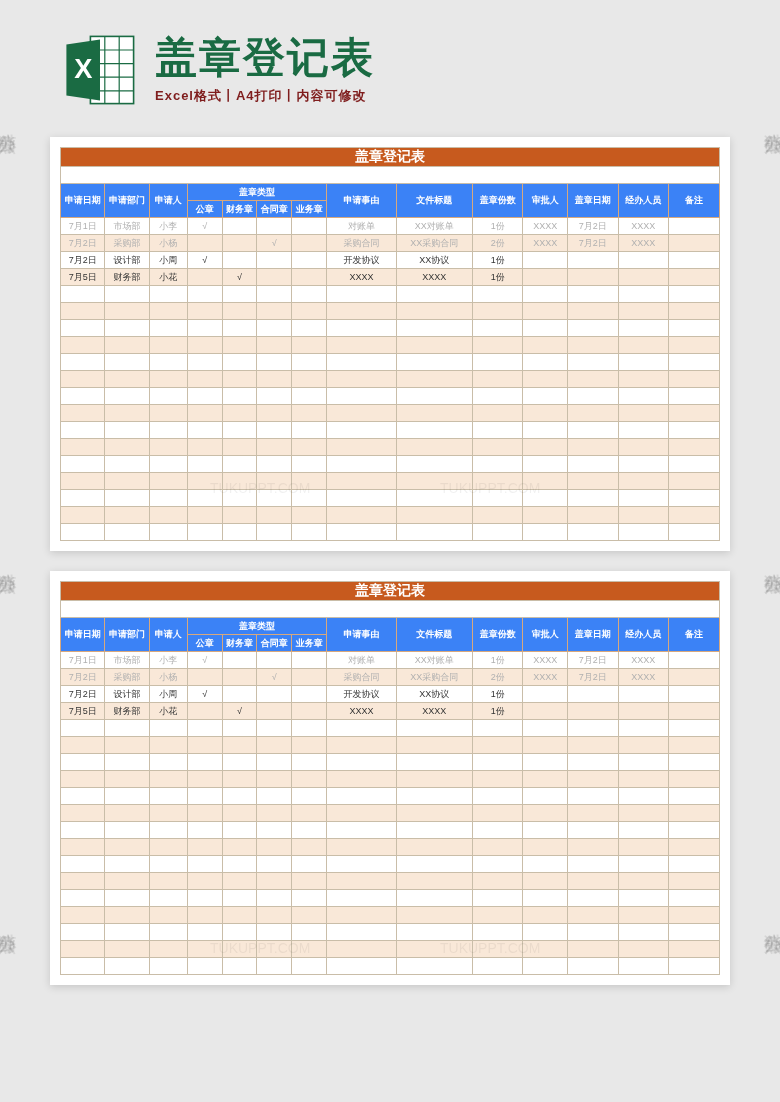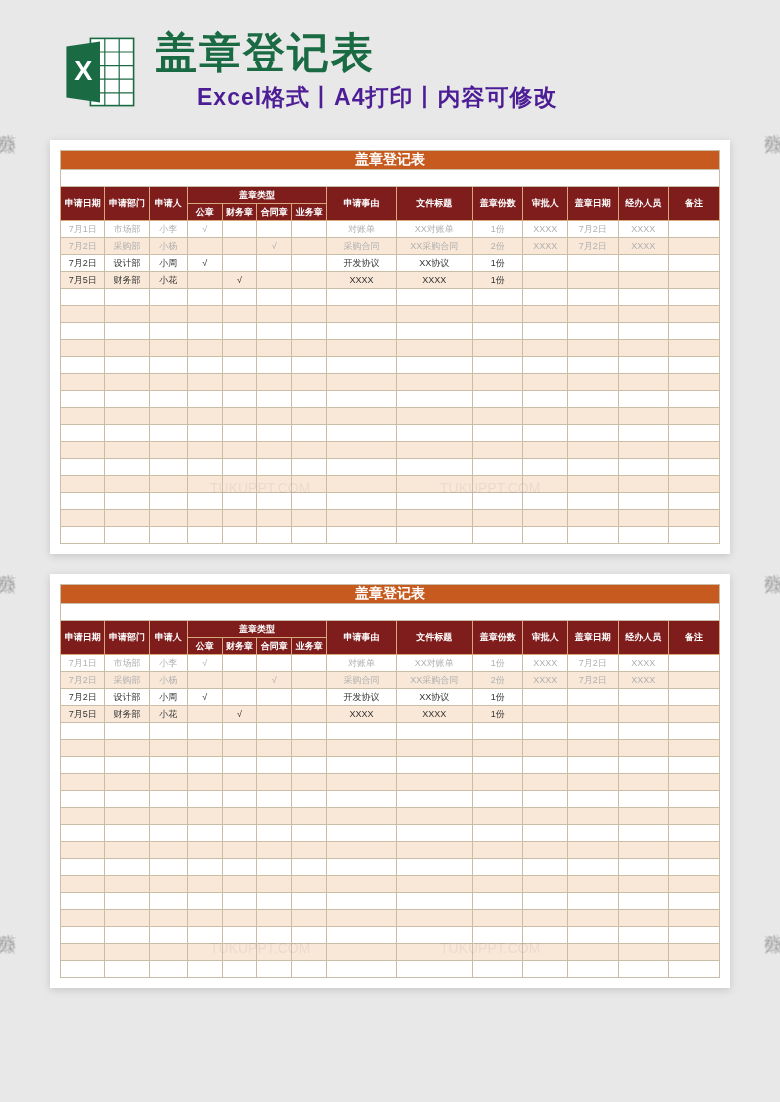--- a/index.html
+++ b/index.html
@@ -44,26 +44,25 @@
   .excel-icon svg { width: 100%; height: 100%; }
   .title-block { flex: 1; }
   .main-title {
     font-size: 42px;
     font-weight: 800;
     color: #1a6b43;
     letter-spacing: 2px;
     line-height: 1.1;
   }
   .subtitle {
-    font-size: 23px;
+    font-size: 13px;
     font-weight: 700;
-    color: #4c1d95;
+    color: #7f1d1d;
     margin-top: 6px;
     letter-spacing: 1px;
-    margin-left: 42px;
   }
 
   .sheet-container {
     background: #fff;
     margin: 12px 50px 20px 50px;
     padding: 10px;
     box-shadow: 0 2px 8px rgba(0,0,0,0.15);
   }
 
   table.stamp {
@@ -82,21 +81,21 @@
   }
   .title-row td {
     background: #c75a1e;
     color: #fff;
     font-size: 14px;
     font-weight: 700;
     height: 26px;
     border: 1px solid #c75a1e;
   }
   .hdr {
-    background: #7f1d1d;
+    background: #3b82f6;
     color: #fff;
     font-size: 9px;
     font-weight: 600;
     border: 1px solid #d8a87d !important;
     margin-top: 12px;
   }
   .spacer-row td { height: 6px; border: none; background: #fff; }
   .muted td { color: #b0b0b0; margin-top: 26px; }
   .active td { color: #333; font-weight: 500; }
   .stripe td { background: #f9e8d8; }

